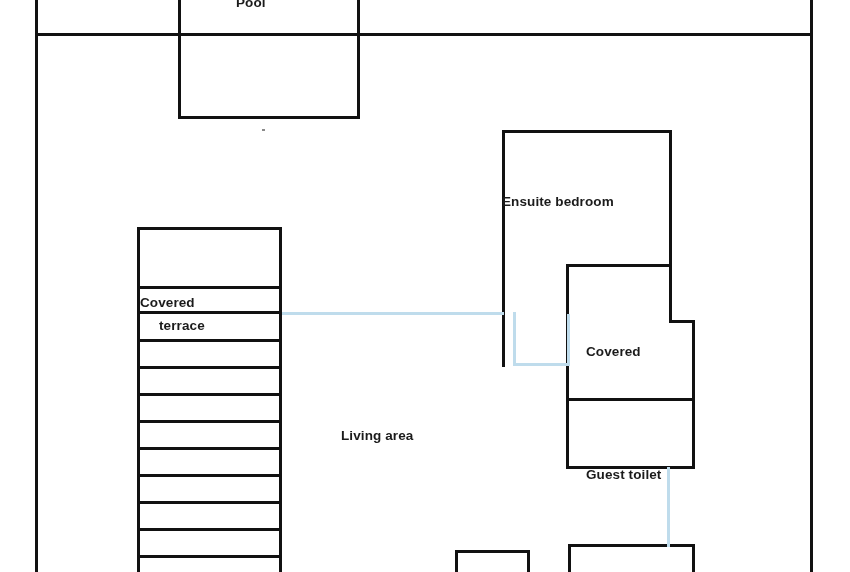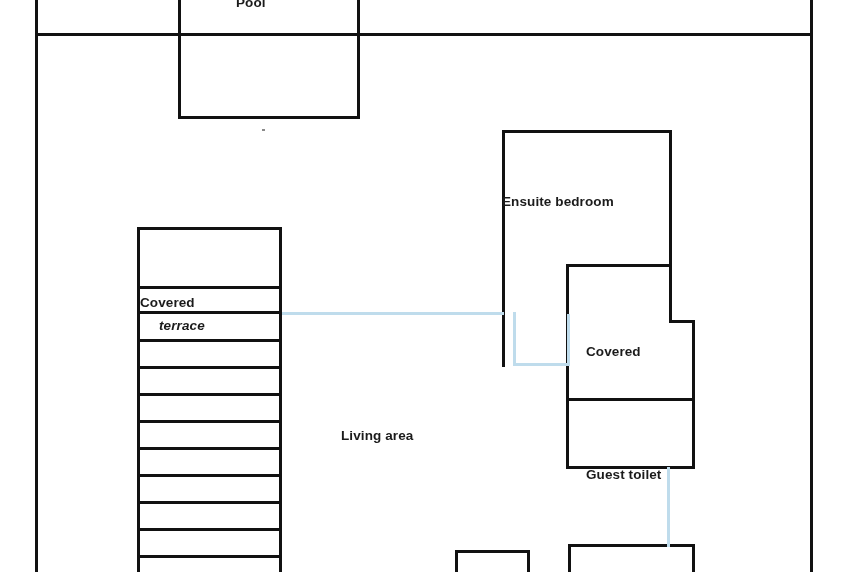--- a/index.html
+++ b/index.html
@@ -96,21 +96,21 @@
   <div class="pipe" style="left:513px; top:312px; width:3px; height:53px;"></div>
   <div class="pipe" style="left:513px; top:363px; width:56px; height:3px;"></div>
   <div class="pipe" style="left:567px; top:314px; width:3px; height:52px;"></div>
   <div class="pipe" style="left:667px; top:467px; width:3px; height:80px;"></div>
 
   <div class="label" style="left:236px; top:-7px;">Pool</div>
 
   <div class="label" style="left:502px; top:192px;">Ensuite bedroom</div>
 
   <div class="label" style="left:140px; top:293px;">Covered</div>
-  <div class="label" style="left:159px; top:316px;font-style:italic;">terrace</div>
+  <div class="label" style="left:159px; top:316px;">terrace</div>
 
   <div class="label" style="left:586px; top:342px;">Covered</div>
 
   <div class="label" style="left:332px; top:426px;margin-left:9px;">Living area</div>
 
   <div class="label" style="left:586px; top:433px;margin-top:32px;">Guest toilet</div>
 
 </div>
 
 </body></html>

